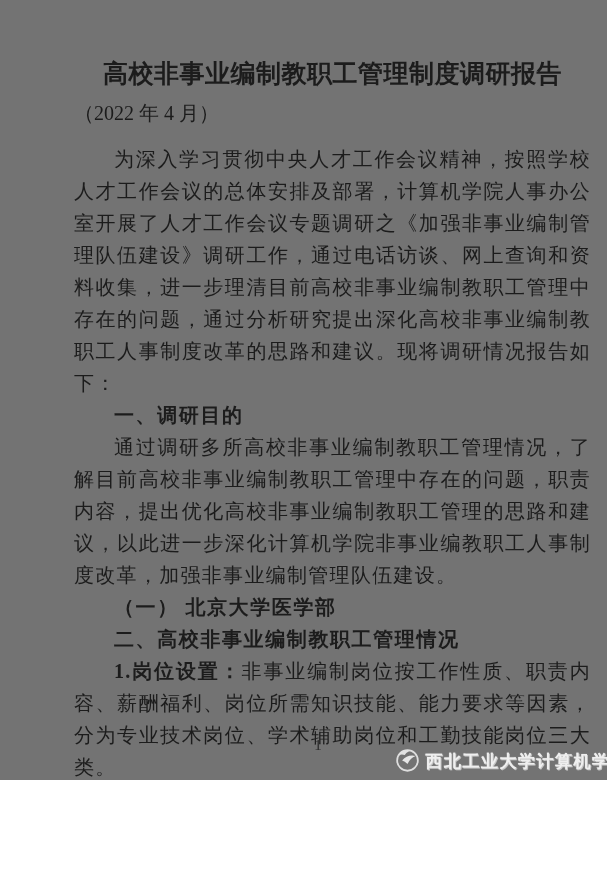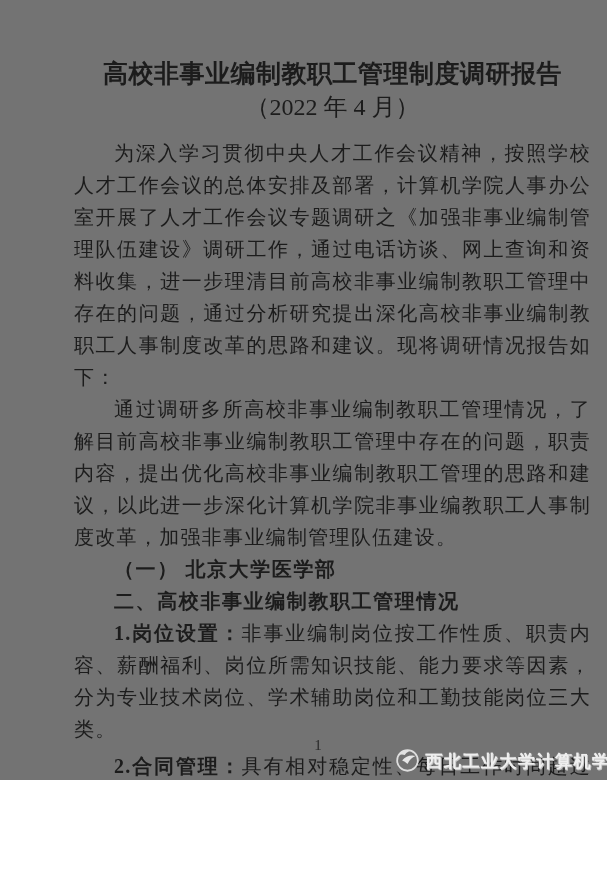--- a/index.html
+++ b/index.html
@@ -21,24 +21,24 @@
     padding: 57px 45px 0 45px;
   }
   .doc-title {
     text-align: center;
     font-size: 25px;
     font-weight: bold;
     line-height: 34px;
     letter-spacing: 0.5px;
   }
   .doc-date {
-    text-align: center;
-    font-size: 24px;
+    text-align: left;
+    font-size: 20px;
     line-height: 26px;
-    margin-top: 3px;
+    margin-top: 9px;
   }
   .body-text {
     margin-top: 17px;
   }
   .block {
     font-size: 20px;
     line-height: 32px;
     letter-spacing: 1.3px;
     text-align: justify;
     text-indent: 2em;
@@ -99,20 +99,21 @@
   <div class="content">
 
     <div class="doc-title">高校非事业编制教职工管理制度调研报告</div>
 
     <div class="doc-date">（2022 年 4 月）</div>
 
     <div class="body-text">
 
       <p class="block">为深入学习贯彻中央人才工作会议精神，按照学校人才工作会议的总体安排及部署，计算机学院人事办公室开展了人才工作会议专题调研之《加强非事业编制管理队伍建设》调研工作，通过电话访谈、网上查询和资料收集，进一步理清目前高校非事业编制教职工管理中存在的问题，通过分析研究提出深化高校非事业编制教职工人事制度改革的思路和建议。现将调研情况报告如下：</p>
 
+      <p class="block heading">一、调研目的</p>
 
       <p class="block">通过调研多所高校非事业编制教职工管理情况，了解目前高校非事业编制教职工管理中存在的问题，职责内容，提出优化高校非事业编制教职工管理的思路和建议，以此进一步深化计算机学院非事业编教职工人事制度改革，加强非事业编制管理队伍建设。</p>
 
       <p class="block subheading">（一） 北京大学医学部</p>
 
       <p class="block heading">二、高校非事业编制教职工管理情况</p>
 
 
       <p class="block"><span class="bold-prefix">1.岗位设置：</span><span>非事业编制岗位按工作性质、职责内容、薪酬福利、岗位所需知识技能、能力要求等因素，分为专业技术岗位、学术辅助岗位和工勤技能岗位三大类。</span></p>
 

